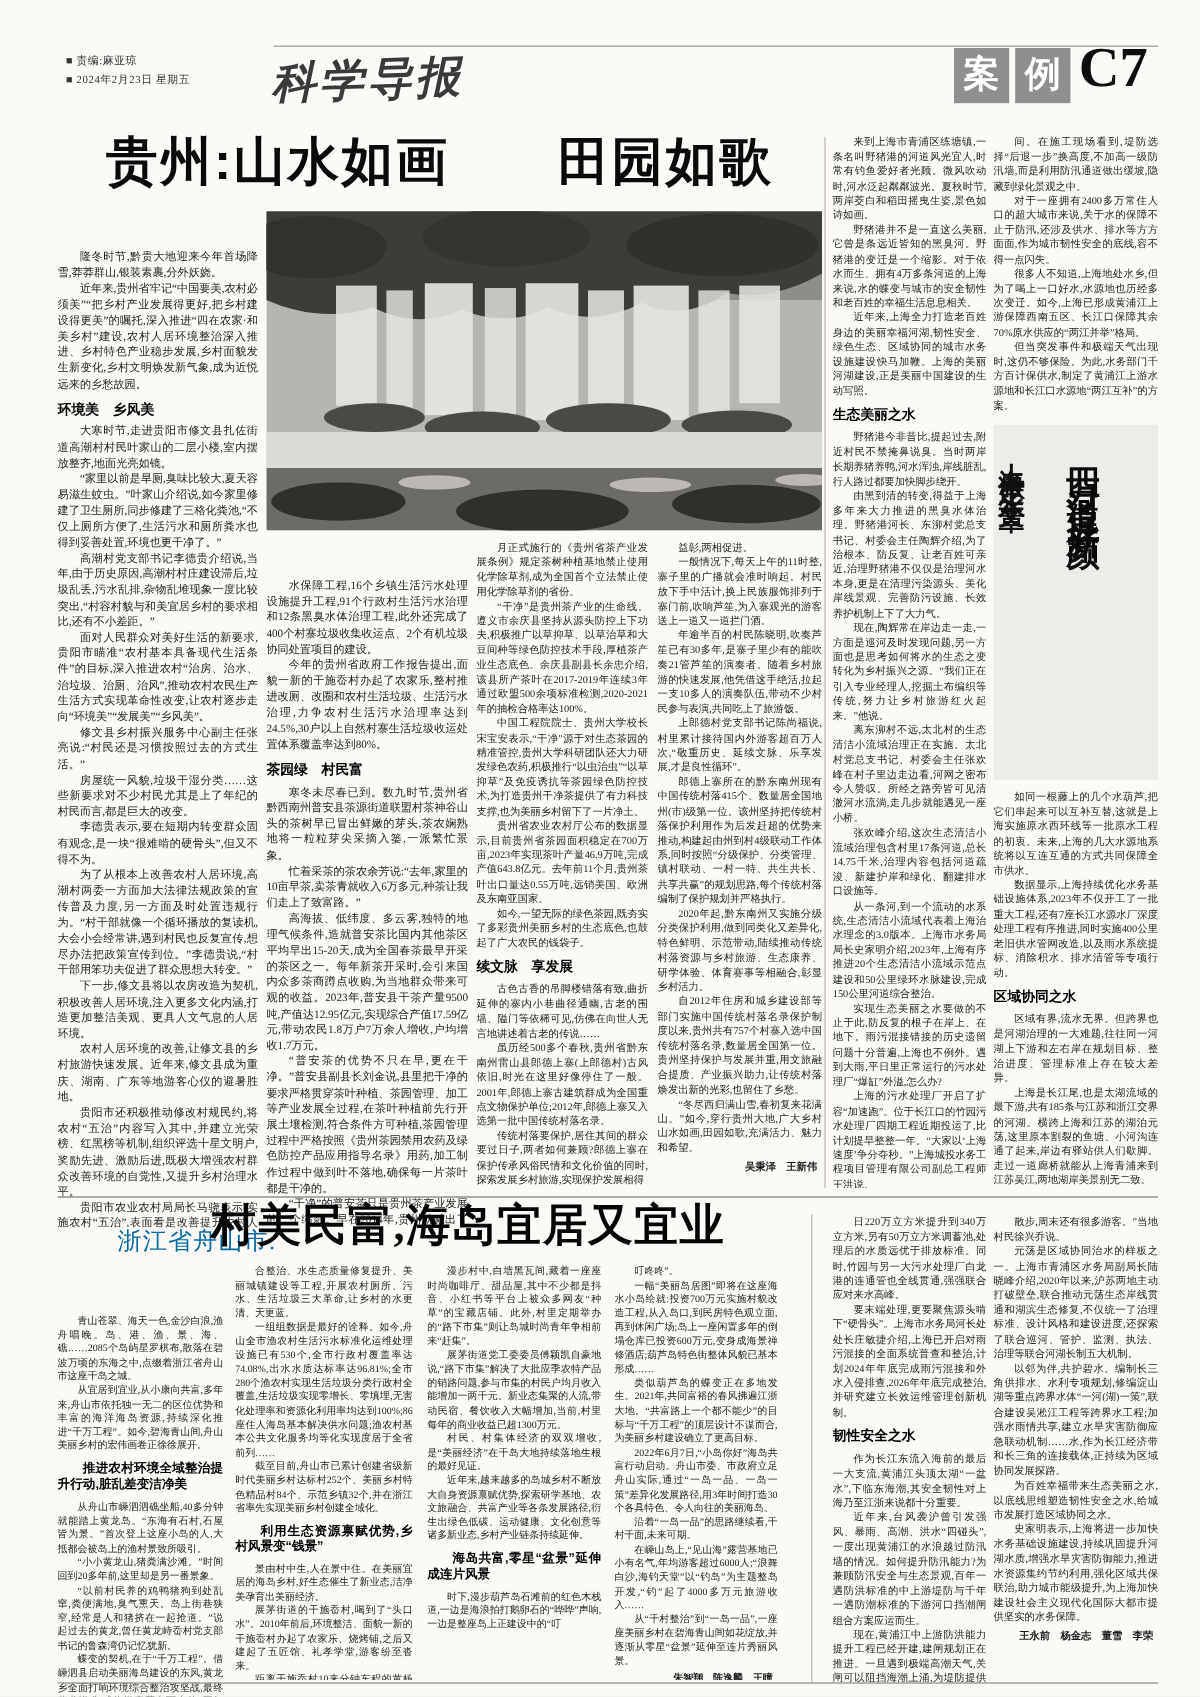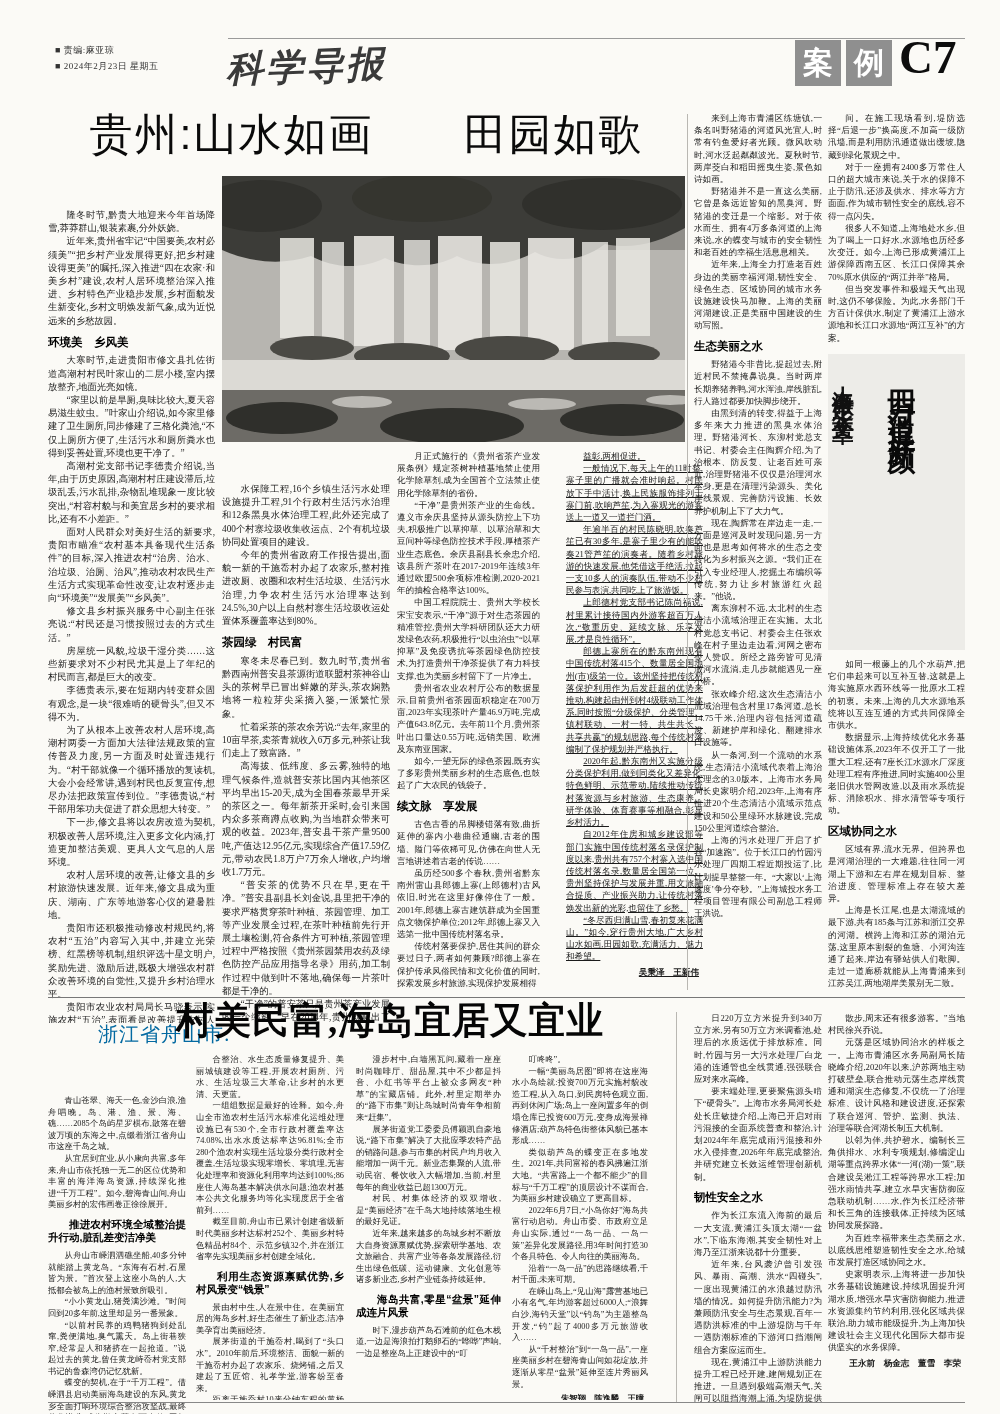--- a/index.html
+++ b/index.html
@@ -8,21 +8,21 @@
   .abs{position:absolute;}
   .hr{position:absolute;background:#8a8a8a;height:1px;}
   .vr{position:absolute;background:#b9b7b2;width:1px;}
   .meta{font-size:9px;color:#333;letter-spacing:.5px;}
   .masthead{font-family:"DejaVu Serif",serif;font-style:italic;font-weight:bold;font-size:37px;
             color:#3a3a3a;transform:rotate(-2deg);letter-spacing:3px;}
   .secbox{width:46px;height:46px;background:#8f8f8f;color:#fff;text-align:center;line-height:46px;
           font-family:"Liberation Sans",sans-serif;font-weight:bold;font-size:30px;}
   .pageno{font-family:"Liberation Serif",serif;font-weight:bold;font-size:47px;color:#0d0d0d;}
   .mainhead{width:637px;text-align:center;font-family:"Liberation Sans","DejaVu Sans",sans-serif;
-            font-weight:400;font-size:43px;letter-spacing:2px;color:#0a0a0a;white-space:nowrap;}
+            font-weight:700;font-size:43px;letter-spacing:2px;color:#0a0a0a;white-space:nowrap;}
   .col{position:absolute;overflow:hidden;text-align:justify;}
   .f-wide{font-size:9.3px;line-height:13.2px;margin-top:33px;}
   .f-mid{font-size:8.6px;line-height:12.2px;}
   .f-small{font-size:8.3px;line-height:11.6px;}
   .col p.para{margin:0;text-indent:2em;}
   .col .noindent{text-indent:0;}
   .subhead{font-family:"Liberation Sans","DejaVu Sans",sans-serif;font-weight:bold;font-size:11.5px;
            line-height:14.5px;margin:7px 0 5px;color:#000;}
   .f-small .subhead{font-size:10.5px;line-height:13.5px;}
   .subhead.ind{text-indent:2em;}
@@ -122,21 +122,21 @@
       <p class="para noindent">月正式施行的《贵州省茶产业发展条例》规定茶树种植基地禁止使用化学除草剂,成为全国首个立法禁止使用化学除草剂的省份。</p>
       <p class="para">“干净”是贵州茶产业的生命线。遵义市余庆县坚持从源头防控上下功夫,积极推广以草抑草、以草治草和大豆间种等绿色防控技术手段,厚植茶产业生态底色。余庆县副县长余忠介绍,该县所产茶叶在2017-2019年连续3年通过欧盟500余项标准检测,2020-2021年的抽检合格率达100%。</p>
       <p class="para">中国工程院院士、贵州大学校长宋宝安表示,“干净”源于对生态茶园的精准管控,贵州大学科研团队还大力研发绿色农药,积极推行“以虫治虫”“以草抑草”及免疫诱抗等茶园绿色防控技术,为打造贵州干净茶提供了有力科技支撑,也为美丽乡村留下了一片净土。</p>
       <p class="para">贵州省农业农村厅公布的数据显示,目前贵州省茶园面积稳定在700万亩,2023年实现茶叶产量46.9万吨,完成产值643.8亿元。去年前11个月,贵州茶叶出口量达0.55万吨,远销美国、欧洲及东南亚国家。</p>
       <p class="para">如今,一望无际的绿色茶园,既夯实了多彩贵州美丽乡村的生态底色,也鼓起了广大农民的钱袋子。</p>
       <div class="subhead">续文脉　享发展</div>
       <p class="para">古色古香的吊脚楼错落有致,曲折延伸的寨内小巷曲径通幽,古老的围墙、隘门等依稀可见,仿佛在向世人无言地讲述着古老的传说……</p>
       <p class="para">虽历经500多个春秋,贵州省黔东南州雷山县郎德上寨(上郎德村)古风依旧,时光在这里好像停住了一般。2001年,郎德上寨古建筑群成为全国重点文物保护单位;2012年,郎德上寨又入选第一批中国传统村落名录。</p>
       <p class="para">传统村落要保护,居住其间的群众要过日子,两者如何兼顾?郎德上寨在保护传承风俗民情和文化价值的同时,探索发展乡村旅游,实现保护发展相得</p>
     </div>
-  <div class="col f-mid" style="left:566px;top:450px;width:137px;height:540px;text-decoration:underline;">
+  <div class="col f-mid" style="left:548px;top:450px;width:137px;height:540px;">
       <p class="para noindent">益彰,两相促进。</p>
       <p class="para">一般情况下,每天上午的11时整,寨子里的广播就会准时响起。村民放下手中活计,换上民族服饰排列于寨门前,吹响芦笙,为入寨观光的游客送上一道又一道拦门酒。</p>
       <p class="para">年逾半百的村民陈晓明,吹奏芦笙已有30多年,是寨子里少有的能吹奏21管芦笙的演奏者。随着乡村旅游的快速发展,他凭借这手绝活,拉起一支10多人的演奏队伍,带动不少村民参与表演,共同吃上了旅游饭。</p>
       <p class="para">上郎德村党支部书记陈尚福说,村里累计接待国内外游客超百万人次,“敬重历史、延续文脉、乐享发展,才是良性循环”。</p>
       <p class="para">郎德上寨所在的黔东南州现有中国传统村落415个、数量居全国地州(市)级第一位。该州坚持把传统村落保护利用作为后发赶超的优势来推动,构建起由州到村4级联动工作体系,同时按照“分级保护、分类管理、镇村联动、一村一特、共生共长、共享共赢”的规划思路,每个传统村落编制了保护规划并严格执行。</p>
       <p class="para">2020年起,黔东南州又实施分级分类保护利用,做到同类化又差异化,特色鲜明、示范带动,陆续推动传统村落资源与乡村旅游、生态康养、研学体验、体育赛事等相融合,彰显乡村活力。</p>
       <p class="para">自2012年住房和城乡建设部等部门实施中国传统村落名录保护制度以来,贵州共有757个村寨入选中国传统村落名录,数量居全国第一位。贵州坚持保护与发展并重,用文旅融合提质、产业振兴助力,让传统村落焕发出新的光彩,也留住了乡愁。</p>
       <p class="para">“冬尽西归满山雪,春初复来花满山。”如今,穿行贵州大地,广大乡村山水如画,田园如歌,充满活力、魅力和希望。</p>
       <div class="byline">吴秉泽　王新伟</div>
     </div>
@@ -147,20 +147,21 @@
       <p class="para">来到上海市青浦区练塘镇,一条名叫野猪港的河道风光宜人,时常有钓鱼爱好者光顾。微风吹动时,河水泛起粼粼波光。夏秋时节,两岸茭白和稻田摇曳生姿,景色如诗如画。</p>
       <p class="para">野猪港并不是一直这么美丽,它曾是条远近皆知的黑臭河。野猪港的变迁是一个缩影。对于依水而生、拥有4万多条河道的上海来说,水的蝶变与城市的安全韧性和老百姓的幸福生活息息相关。</p>
       <p class="para">近年来,上海全力打造老百姓身边的美丽幸福河湖,韧性安全、绿色生态、区域协同的城市水务设施建设快马加鞭。上海的美丽河湖建设,正是美丽中国建设的生动写照。</p>
       <div class="subhead">生态美丽之水</div>
       <p class="para">野猪港今非昔比,提起过去,附近村民不禁掩鼻说臭。当时两岸长期养猪养鸭,河水浑浊,岸线脏乱,行人路过都要加快脚步绕开。</p>
       <p class="para">由黑到清的转变,得益于上海多年来大力推进的黑臭水体治理。野猪港河长、东泖村党总支书记、村委会主任陶辉介绍,为了治根本、防反复、让老百姓可亲近,治理野猪港不仅仅是治理河水本身,更是在清理污染源头、美化岸线景观、完善防污设施、长效养护机制上下了大力气。</p>
       <p class="para">现在,陶辉常在岸边走一走,一方面是巡河及时发现问题,另一方面也是思考如何将水的生态之变转化为乡村振兴之源。“我们正在引入专业经理人,挖掘土布编织等传统,努力让乡村旅游红火起来。”他说。</p>
       <p class="para">离东泖村不远,太北村的生态清洁小流域治理正在实施。太北村党总支书记、村委会主任张欢峰在村子里边走边看,河网之密布令人赞叹。所经之路旁皆可见清澈河水流淌,走几步就能遇见一座小桥。</p>
       <p class="para">张欢峰介绍,这次生态清洁小流域治理包含村里17条河道,总长14.75千米,治理内容包括河道疏浚、新建护岸和绿化、翻建排水口设施等。</p>
       <p class="para">从一条河,到一个流动的水系统,生态清洁小流域代表着上海治水理念的3.0版本。上海市水务局局长史家明介绍,2023年,上海有序推进20个生态清洁小流域示范点建设和50公里绿环水脉建设,完成150公里河道综合整治。</p>
+      <p class="para">实现生态美丽之水要做的不止于此,防反复的根子在岸上、在地下。雨污混接错接的历史遗留问题十分普遍,上海也不例外。遇到大雨,平日里正常运行的污水处理厂“爆缸”外溢,怎么办?</p>
       <p class="para">上海的污水处理厂开启了扩容“加速跑”。位于长江口的竹园污水处理厂四期工程近期投运了,比计划提早整整一年。“大家以‘上海速度’争分夺秒。”上海城投水务工程项目管理有限公司副总工程师王洪说。</p>
     </div>
   <div class="col f-mid" style="left:828px;top:112px;width:137px;height:238px;">
       <p class="para noindent">间。在施工现场看到,堤防选择“后退一步”换高度,不加高一级防汛墙,而是利用防汛通道做出缓坡,隐藏到绿化景观之中。</p>
       <p class="para">对于一座拥有2400多万常住人口的超大城市来说,关于水的保障不止于防汛,还涉及供水、排水等方方面面,作为城市韧性安全的底线,容不得一点闪失。</p>
       <p class="para">很多人不知道,上海地处水乡,但为了喝上一口好水,水源地也历经多次变迁。如今,上海已形成黄浦江上游保障西南五区、长江口保障其余70%原水供应的“两江并举”格局。</p>
       <p class="para">但当突发事件和极端天气出现时,这仍不够保险。为此,水务部门千方百计保供水,制定了黄浦江上游水源地和长江口水源地“两江互补”的方案。</p>
     </div>
 
   <div class="abs vbox" style="left:828px;top:354px;width:137px;height:296px;">

